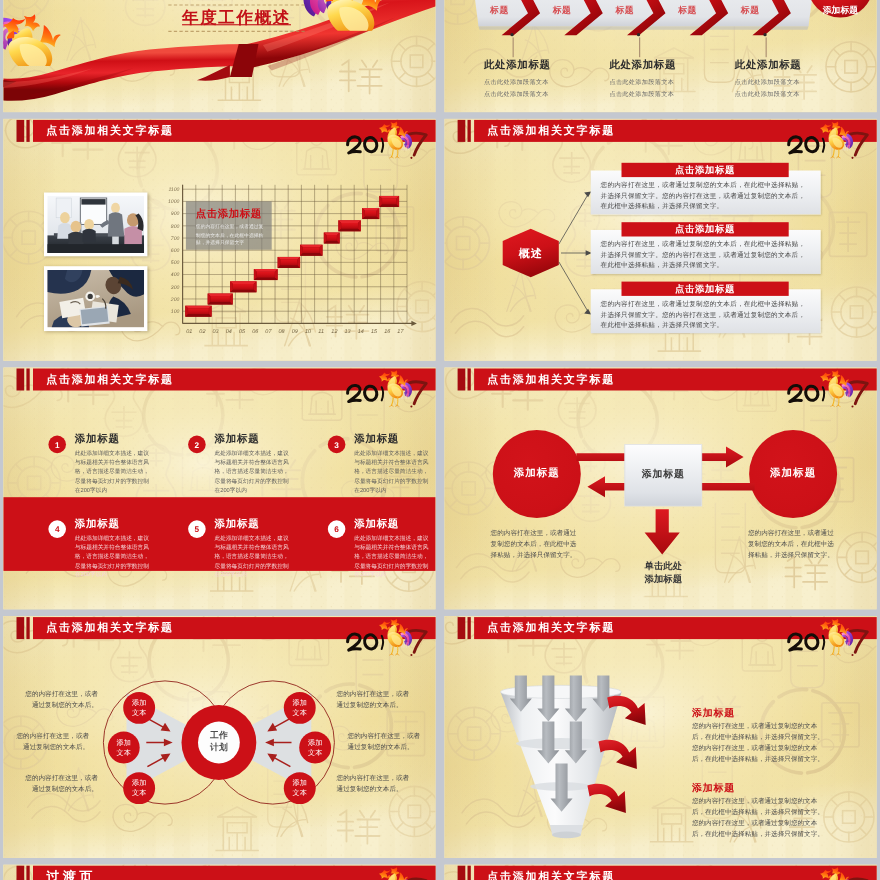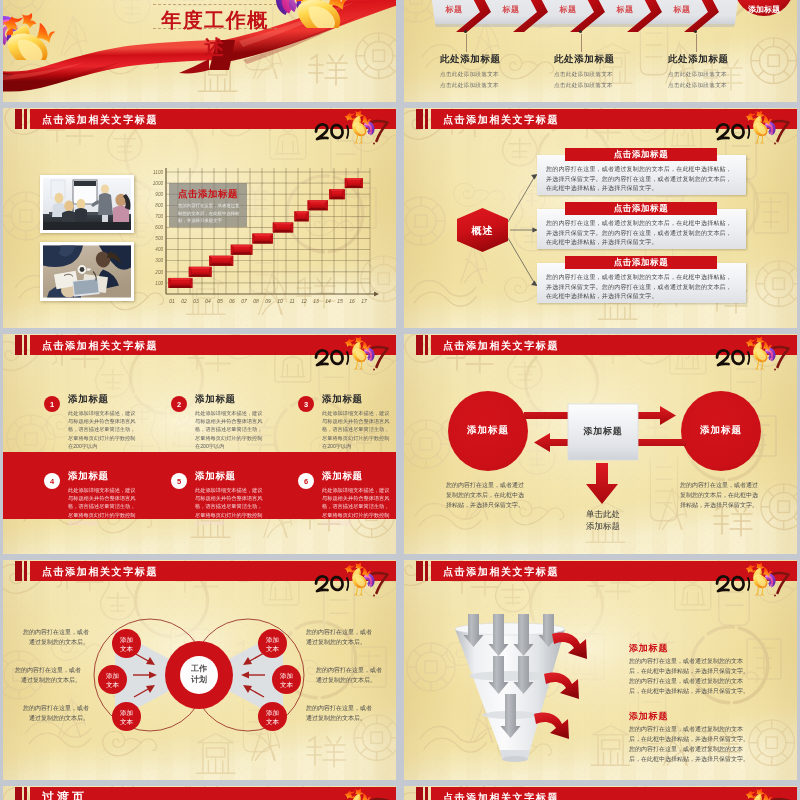--- a/index.html
+++ b/index.html
@@ -19,21 +19,21 @@
   .hdr .bars i:nth-child(1){left:0;width:7px}
   .hdr .bars i:nth-child(2){left:8.6px;width:3.8px}
   .hdr .plate{position:absolute;left:15.4px;top:0;right:-12px;height:20px;background:#cc1017;}
   .hdr .ttl{position:absolute;left:27px;top:0;height:20px;line-height:21px;color:#fff;
       font-size:10px;font-weight:bold;letter-spacing:1.6px;white-space:nowrap;}
   .hdr .ttl.tpbig{font-size:12px;letter-spacing:3px;}
   .logo2017{position:absolute;right:3px;top:1px;width:84px;height:36px;z-index:9;}
 
   
   .trtitle{left:152px;top:125px;width:120px;text-align:center;color:#c21118;
-     font-size:20px;font-weight:bold;letter-spacing:1.5px;z-index:5;}
+     font-size:15px;font-weight:bold;letter-spacing:1.5px;z-index:5;text-decoration:underline;}
   .trline{height:1px;border-top:1px dashed #b08e57;opacity:0.75;z-index:4;}
 
   
   .chevlbl{width:46px;text-align:center;color:#d64b4f;font-size:8px;font-weight:bold;
      letter-spacing:0.5px;z-index:4;}
   .bigcirclbl{left:336px;top:122px;width:48px;text-align:center;color:#fff;font-size:8px;
      font-weight:bold;z-index:4;}
   .tldot{width:3.4px;height:3.4px;border-radius:50%;background:#2b2b2b;z-index:5;}
   .tlstem{width:0.8px;height:18px;background:#a88a6e;z-index:4;}
   .tltitle{color:#2c2c2c;font-size:9.5px;font-weight:bold;letter-spacing:0.6px;white-space:nowrap;z-index:4;}
@@ -63,21 +63,21 @@
   .numcirc.inv{background:#fff;color:#cc1017;}
   .numttl{color:#2d2d2d;font-size:9.5px;font-weight:bold;letter-spacing:0.7px;white-space:nowrap;z-index:5;}
   .numttl.inv{color:#fff;}
   .numbd{width:72px;color:#5a5a5a;font-size:5.2px;line-height:8.2px;z-index:5;}
   .numbd.inv{color:#f6d6d8;}
 
   
   .flowlbl{text-align:center;color:#fff;font-size:9.5px;font-weight:bold;letter-spacing:1px;z-index:5;}
   .flowbox{text-align:center;color:#3a3a3a;font-size:9px;font-weight:bold;letter-spacing:0.8px;z-index:5;}
   .flownote{color:#4e4e4e;font-size:6px;line-height:10px;text-align:center;z-index:5;}
-  .flowbottom{text-align:center;color:#3a3a3a;font-size:8.5px;font-weight:normal;line-height:12px;z-index:5;}
+  .flowbottom{text-align:center;color:#3a3a3a;font-size:8.5px;font-weight:bold;line-height:12px;z-index:5;}
 
   
   .venncenter{left:170px;top:103px;width:52px;text-align:center;color:#4d4d4d;font-size:8px;
      font-weight:bold;line-height:11px;z-index:6;}
   .vbub{width:29px;height:29px;border-radius:50%;background:#cc1017;color:#fff;font-size:6.5px;
      line-height:9px;display:flex;align-items:center;justify-content:center;text-align:center;z-index:6;}
   .vnote{color:#4a4a4a;font-size:6px;line-height:9.5px;z-index:6;}
 
   
   .funttl{color:#cc1017;font-size:9px;font-weight:bold;letter-spacing:0.8px;z-index:5;}

